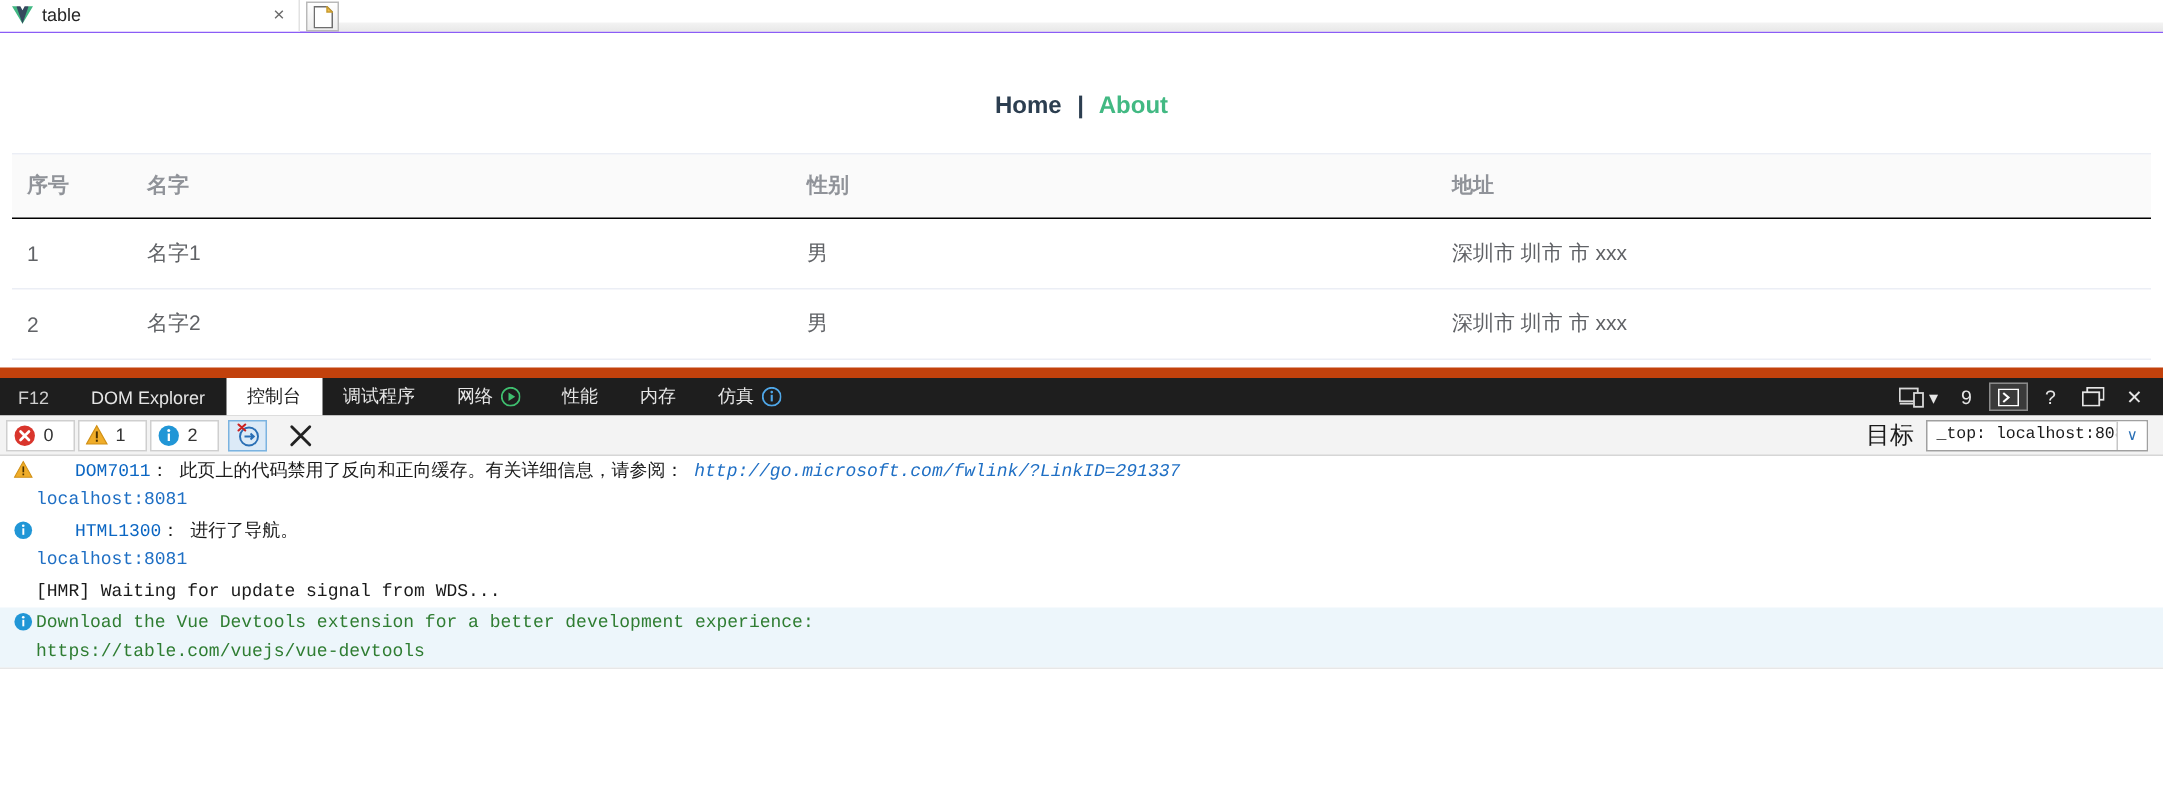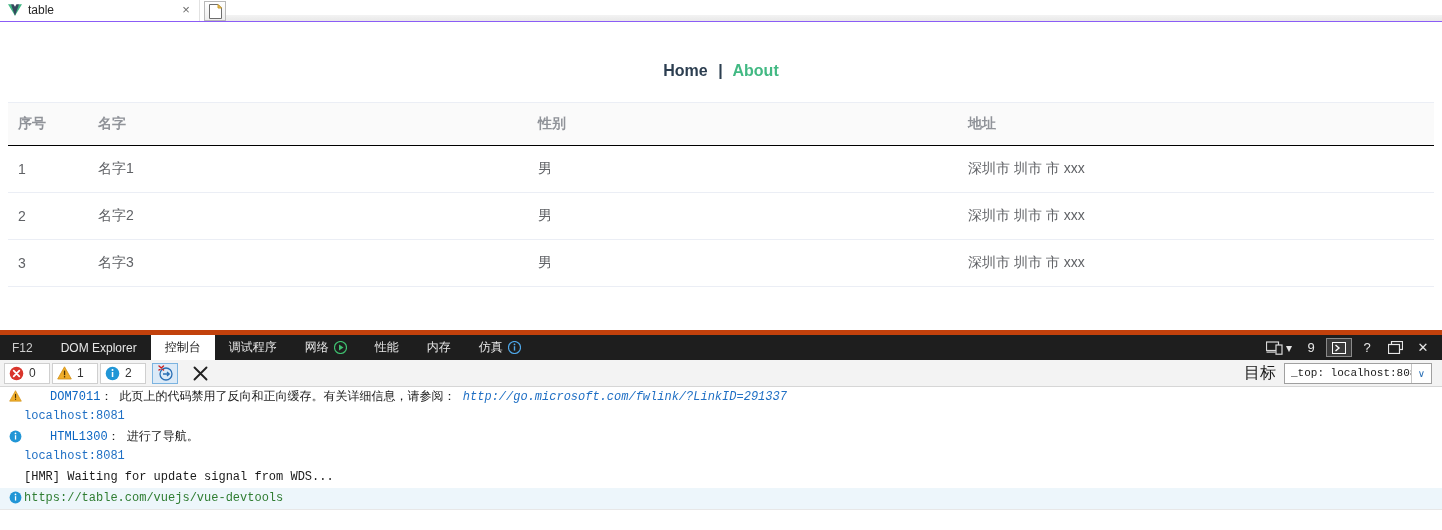--- a/index.html
+++ b/index.html
@@ -61,21 +61,21 @@
   }
   .tabstrip-filler {
     flex: 1;
     height: 6px;
     background: linear-gradient(#f3f3f3, #e8e8e8);
     align-self: flex-end;
   }
 
   
   .page {
-    height: 308px;
+    height: 223px;
     background: #ffffff;
     padding-top: 0;
   }
   .nav {
     text-align: center;
     padding: 40px 0 22px 0;
     font-size: 16px;
     font-weight: bold;
     color: #2c3e50;
   }
@@ -122,21 +122,21 @@
   }
   .col-idx   { width: 80px; }
   .col-name  { width: 440px; }
   .col-sex   { width: 430px; }
   .col-addr  { width: 476px; }
 
   
   .devtools {
     height: 205px;
     background: #ffffff;
-    border-top: 5px solid #c2410c;
+    border-top: 7px solid #c2410c;
     display: flex;
     flex-direction: column;
   }
   .dt-tabbar {
     height: 25px;
     background: #1e1e1e;
     display: flex;
     align-items: stretch;
     color: #d4d4d4;
     font-size: 12px;
@@ -519,19 +519,20 @@
 
     <div class="log-row info-bg">
       <div class="log-icon">
         <svg width="13" height="13" viewBox="0 0 15 15">
           <circle cx="7.5" cy="7.5" r="6.8" fill="#2196d6"></circle>
           <circle cx="7.5" cy="4" r="1" fill="#ffffff"></circle>
           <rect x="6.8" y="6" width="1.5" height="5" fill="#ffffff"></rect>
         </svg>
       </div>
       <div class="log-body">
+        <div class="log-line green-text">Download the Vue Devtools extension for a better development experience:</div>
         <div class="log-line green-text">https://table.com/vuejs/vue-devtools</div>
       </div>
     </div>
 
     <div class="sep-line"></div>
   </div>
 </div>
 
 </body></html>

